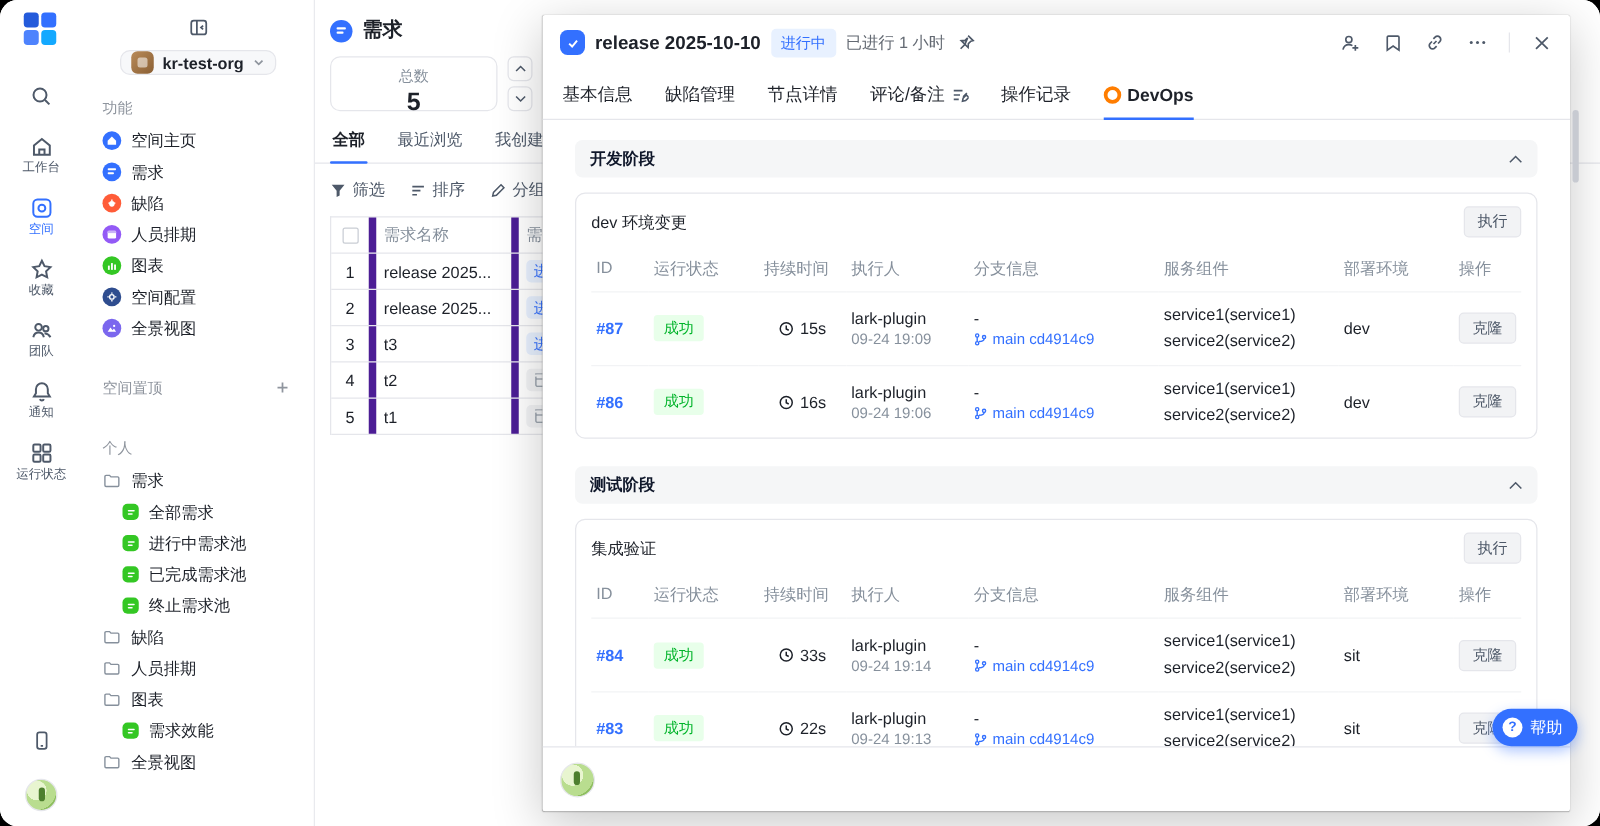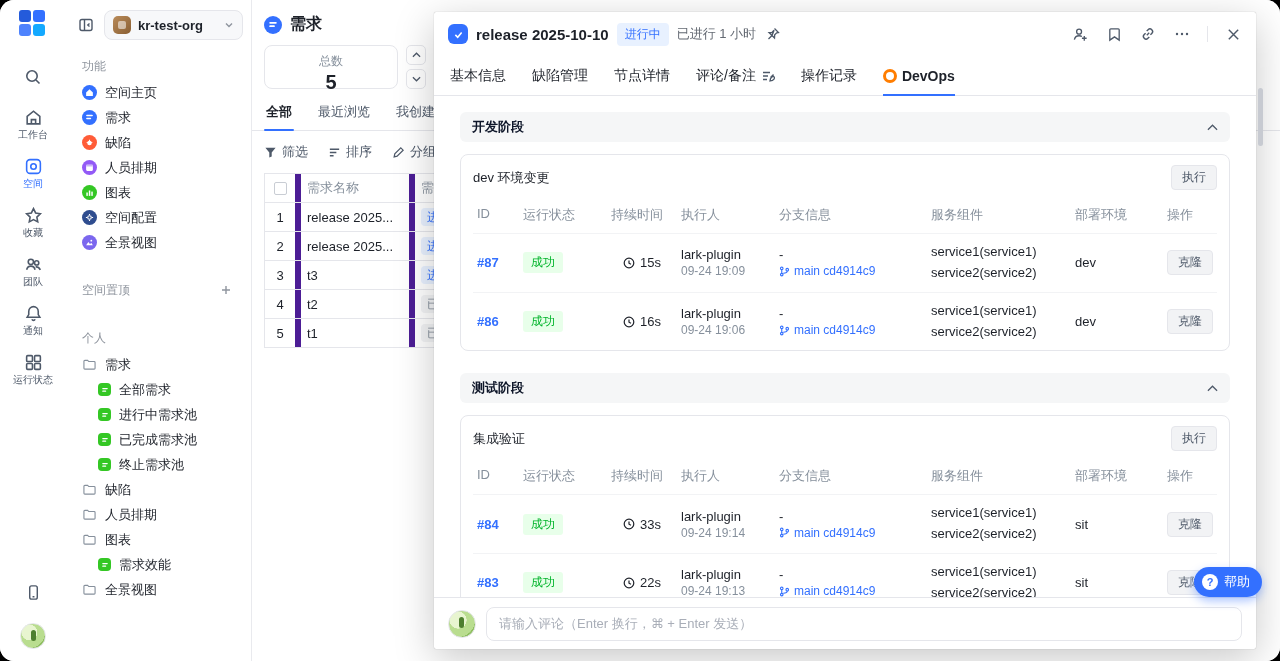--- a/index.html
+++ b/index.html
@@ -15,21 +15,21 @@
   .rail-btn { width:34px; height:34px; display:grid; place-items:center; color:#4e5969; border-radius:8px; margin-bottom:14px; cursor:pointer; }
   .rail-item { display:flex; flex-direction:column; align-items:center; gap:3px; margin-bottom:17px; color:#4e5969; cursor:pointer; }
   .rail-item .lbl { font-size:10px; line-height:1; }
   .rail-item.active { color:#3370ff; }
   .rail-bottom { margin-top:auto; display:flex; flex-direction:column; align-items:center; gap:14px; }
   .avatar { width:26px; height:26px; border-radius:50%; background:radial-gradient(circle at 35% 35%, #e8f5d0 0 35%, #b9dd8f 36% 70%, #8fbf60 71%); border:1px solid #e5e6eb; position:relative; overflow:hidden; }
   .avatar::after { content:""; position:absolute; left:10px; top:6px; width:5px; height:11px; background:#4d7f2e; border-radius:3px; }
 
   
   .sidebar { position:absolute; left:66px; top:0; bottom:0; width:186px; background:#fff; border-right:1px solid #e9eaee; padding:8px 6px; overflow:hidden; }
-  .side-top { display:flex; align-items:center; gap:6px; padding:2px 2px 10px; }
+  .side-top { display:flex; align-items:center; gap:6px; padding:2px 2px 10px;flex-direction:column; }
   .collapse-btn { width:24px; height:24px; display:grid; place-items:center; color:#4e5969; cursor:pointer; flex:none; }
   .org-pill { flex:1; display:flex; align-items:center; gap:7px; height:30px; border:1px solid #e5e6eb; background:#f7f8fa; border-radius:8px; padding:0 8px; cursor:pointer; }
   .org-icon { width:18px; height:18px; border-radius:5px; background:linear-gradient(135deg,#b98b5a,#8a5f33); flex:none; position:relative; }
   .org-icon::after { content:""; position:absolute; inset:5px; border-radius:2px; background:rgba(255,255,255,.55); }
   .org-name { font-size:13px; font-weight:bold; color:#1d2129; flex:1; white-space:nowrap; overflow:hidden; }
   .side-label { font-size:12px; color:#8f959e; padding:8px 10px 5px; display:flex; align-items:center; }
   .side-item { display:flex; align-items:center; gap:8px; height:25px; padding:0 10px; font-size:13px; color:#1d2129; border-radius:6px; cursor:pointer; white-space:nowrap; }
   .ci { width:15px; height:15px; border-radius:50%; flex:none; display:grid; place-items:center; }
   .tree-child { padding-left:26px; }
   .pin-row { display:flex; align-items:center; }
@@ -758,21 +758,20 @@
           <div class="ptd">
               <button class="btn-sm" style="align-self:flex-start">克隆</button>
             </div>
 
         </div>
       </div>
     </div>
 
     <div class="comment-bar">
       <div class="avatar" style="width:28px;height:28px"></div>
-      <input class="comment-input" type="text" placeholder="请输入评论（Enter 换行，⌘ + Enter 发送）" style="">
     </div>
   </section>
 
   <div class="scroll-thumb"></div>
 
   <div class="help-fab">
     <span class="q-circle">?</span>
     <span>帮助</span>
   </div>
 

